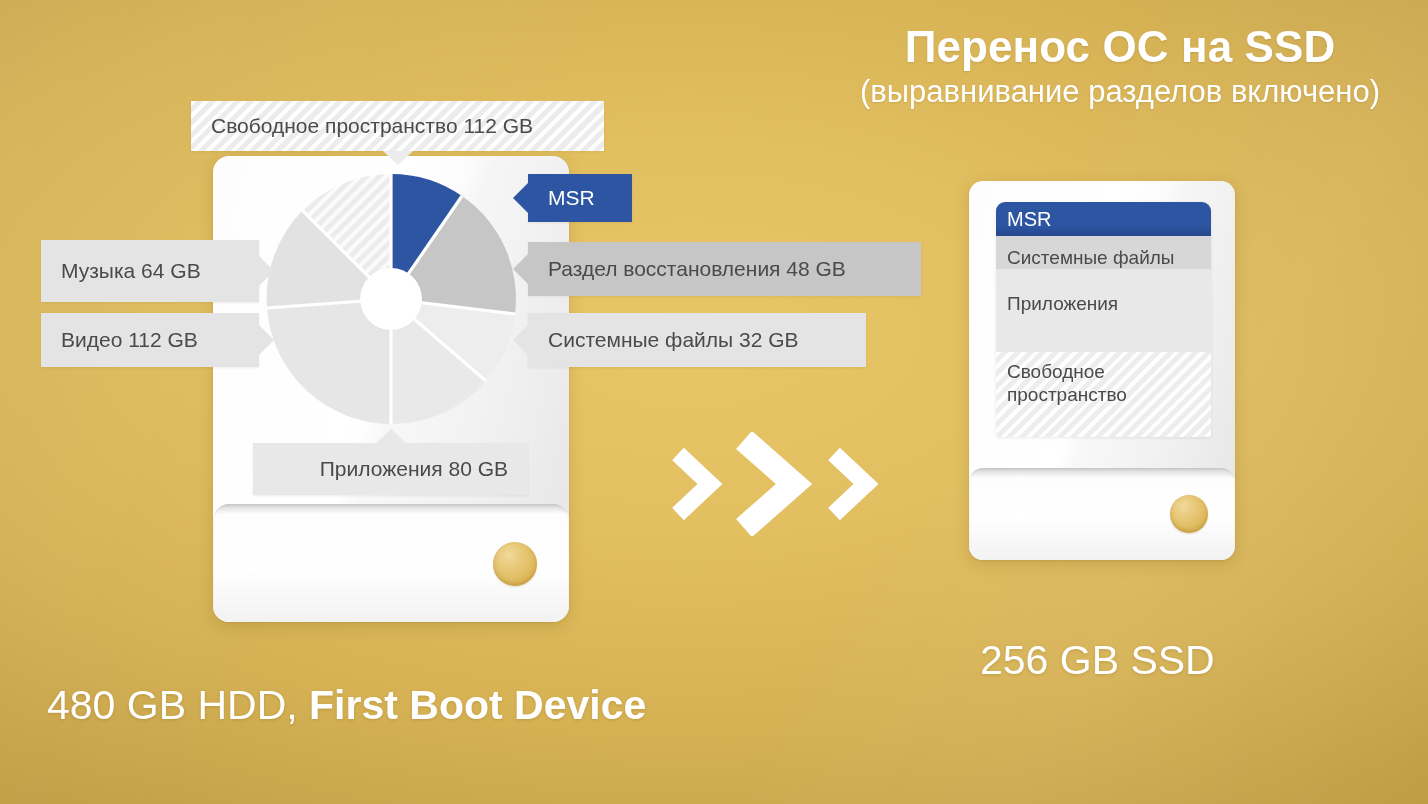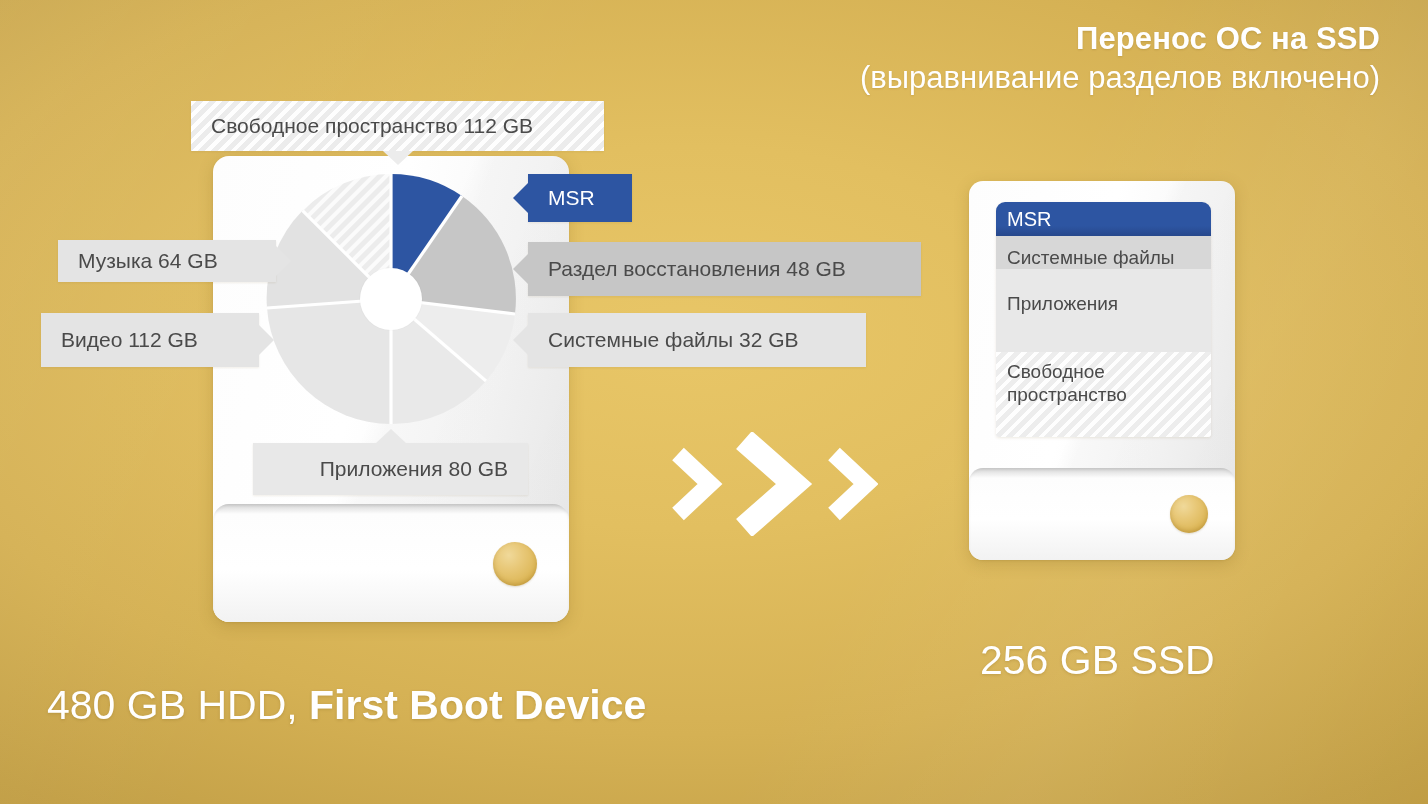--- a/index.html
+++ b/index.html
@@ -17,23 +17,24 @@
       radial-gradient(ellipse 95% 85% at 48% 42%, #e8c667 0%, #e2bf60 28%, #d5b154 58%, #c3a047 82%, #b9963f 100%);
   }
   #bg-sheen {
     position:absolute; inset:0;
     background:linear-gradient(118deg, rgba(255,255,255,0.055) 0%, rgba(255,255,255,0) 34%, rgba(255,255,255,0) 62%, rgba(255,255,255,0.05) 78%, rgba(255,255,255,0) 100%);
   }
 
   
   #title-block { position:absolute; right:48px; top:22px; text-align:right; }
   #title {
-    font-size:31px; font-weight:bold; color:#ffffff;
+    font-size:44px; font-weight:bold; color:#ffffff;
     letter-spacing:0.1px; line-height:1.12;
     text-shadow:0 1px 2px rgba(120,88,20,0.22);
+    text-align:center;
   }
   #subtitle {
     font-size:31px; font-weight:normal; color:#ffffff;
     line-height:1.2; margin-top:2px;
     text-shadow:0 1px 2px rgba(120,88,20,0.18);
   }
 
   
   .caption {
     position:absolute; color:#ffffff; font-size:41px;
@@ -104,21 +105,21 @@
   
   .notch { position:absolute; width:0; height:0; }
   .notch-r { right:-15px; top:50%; margin-top:-15px; border-top:15px solid transparent; border-bottom:15px solid transparent; border-left:15px solid #e4e4e4; }
   .notch-l { left:-15px; top:50%; margin-top:-15px; border-top:15px solid transparent; border-bottom:15px solid transparent; border-right:15px solid #e4e4e4; }
   .grey-mid .notch-l { border-right-color:#c6c6c6; }
   .blue .notch-l { border-right-color:#2d55a2; }
   .notch-d { bottom:-14px; left:50%; margin-left:-15px; border-left:15px solid transparent; border-right:15px solid transparent; border-top:14px solid #ececec; }
   .notch-u { top:-14px; left:50%; margin-left:-15px; border-left:15px solid transparent; border-right:15px solid transparent; border-bottom:14px solid #e4e4e4; }
 
   #lbl-free     { left:191px; top:101px; width:413px; height:50px; }
-  #lbl-music    { left:58px;  top:240px; width:218px; height:42px; }
+  #lbl-music    { left:41px;  top:240px; width:218px; height:62px; }
   #lbl-video    { left:41px;  top:313px; width:218px; height:54px; }
   #lbl-msr      { left:528px; top:174px; width:104px; height:48px; }
   #lbl-recovery { left:528px; top:242px; width:393px; height:54px; }
   #lbl-sysfiles { left:528px; top:313px; width:338px; height:54px; }
   #lbl-apps     { left:253px; top:443px; width:275px; height:52px; background:#e8e8e8; justify-content:flex-end; }
   #lbl-apps .notch-u { border-bottom-color:#e8e8e8; }
 
   
   #arrows { position:absolute; left:668px; top:432px; width:210px; height:104px; }
 

